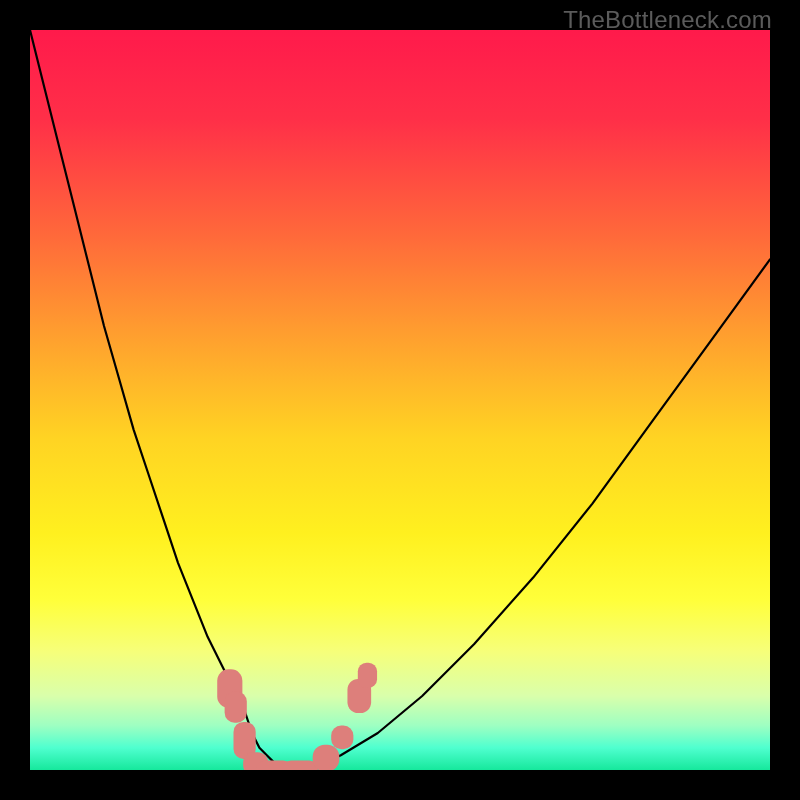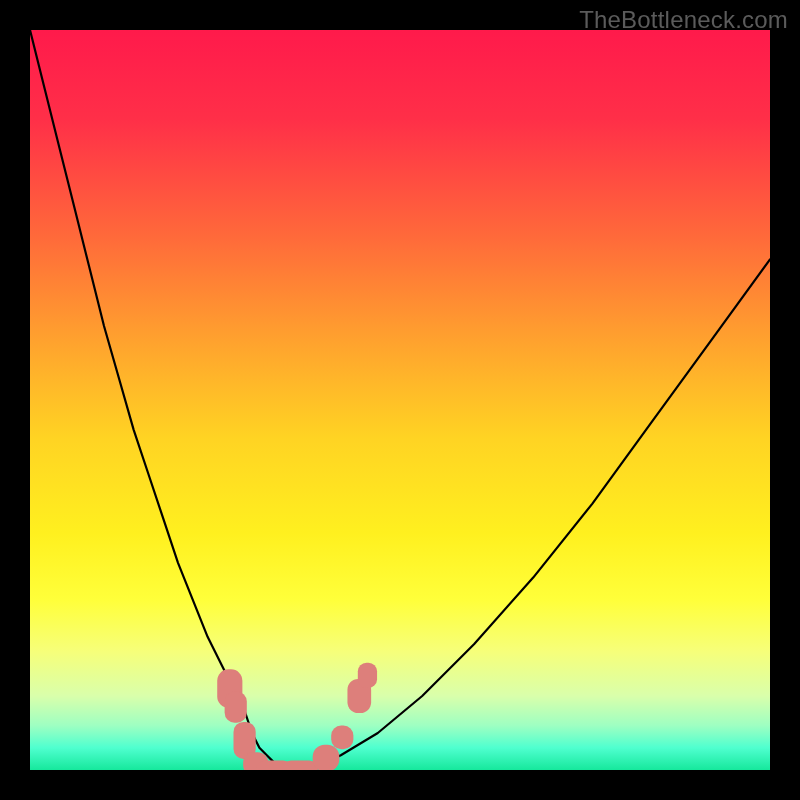--- a/index.html
+++ b/index.html
@@ -20,21 +20,21 @@
   .plot {
     position: absolute;
     left: 30px;
     top: 30px;
     width: 740px;
     height: 740px;
   }
   .watermark {
     position: absolute;
     top: 6px;
-    right: 12px;
+    right: 28px;
     color: #5b5b5b;
     font-size: 24px;
     font-weight: 400;
     letter-spacing: 0.2px;
   }
 </style>
 </head>
 <body>
 
 <div class="outer">

